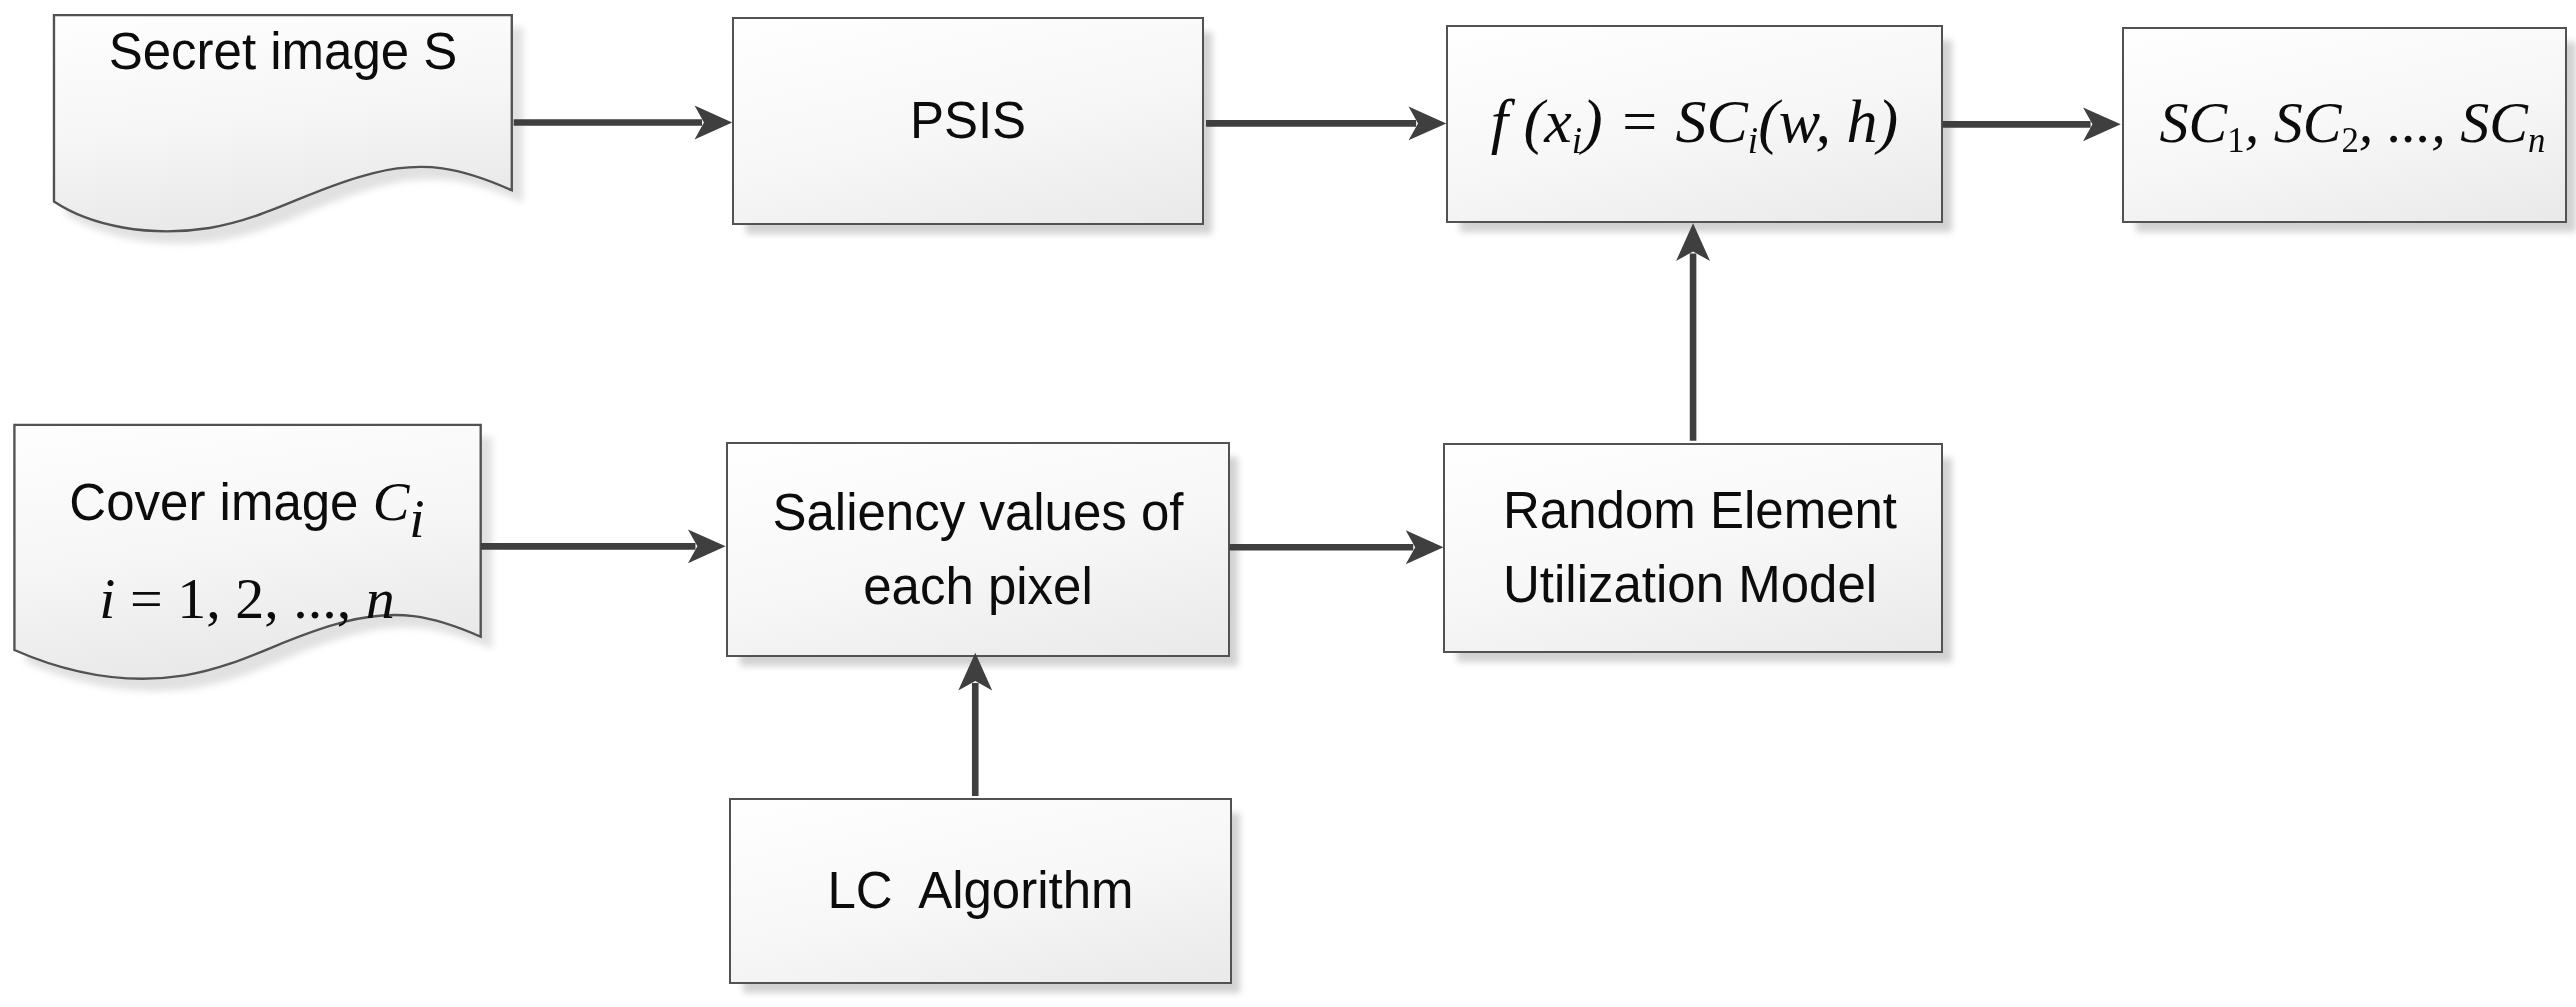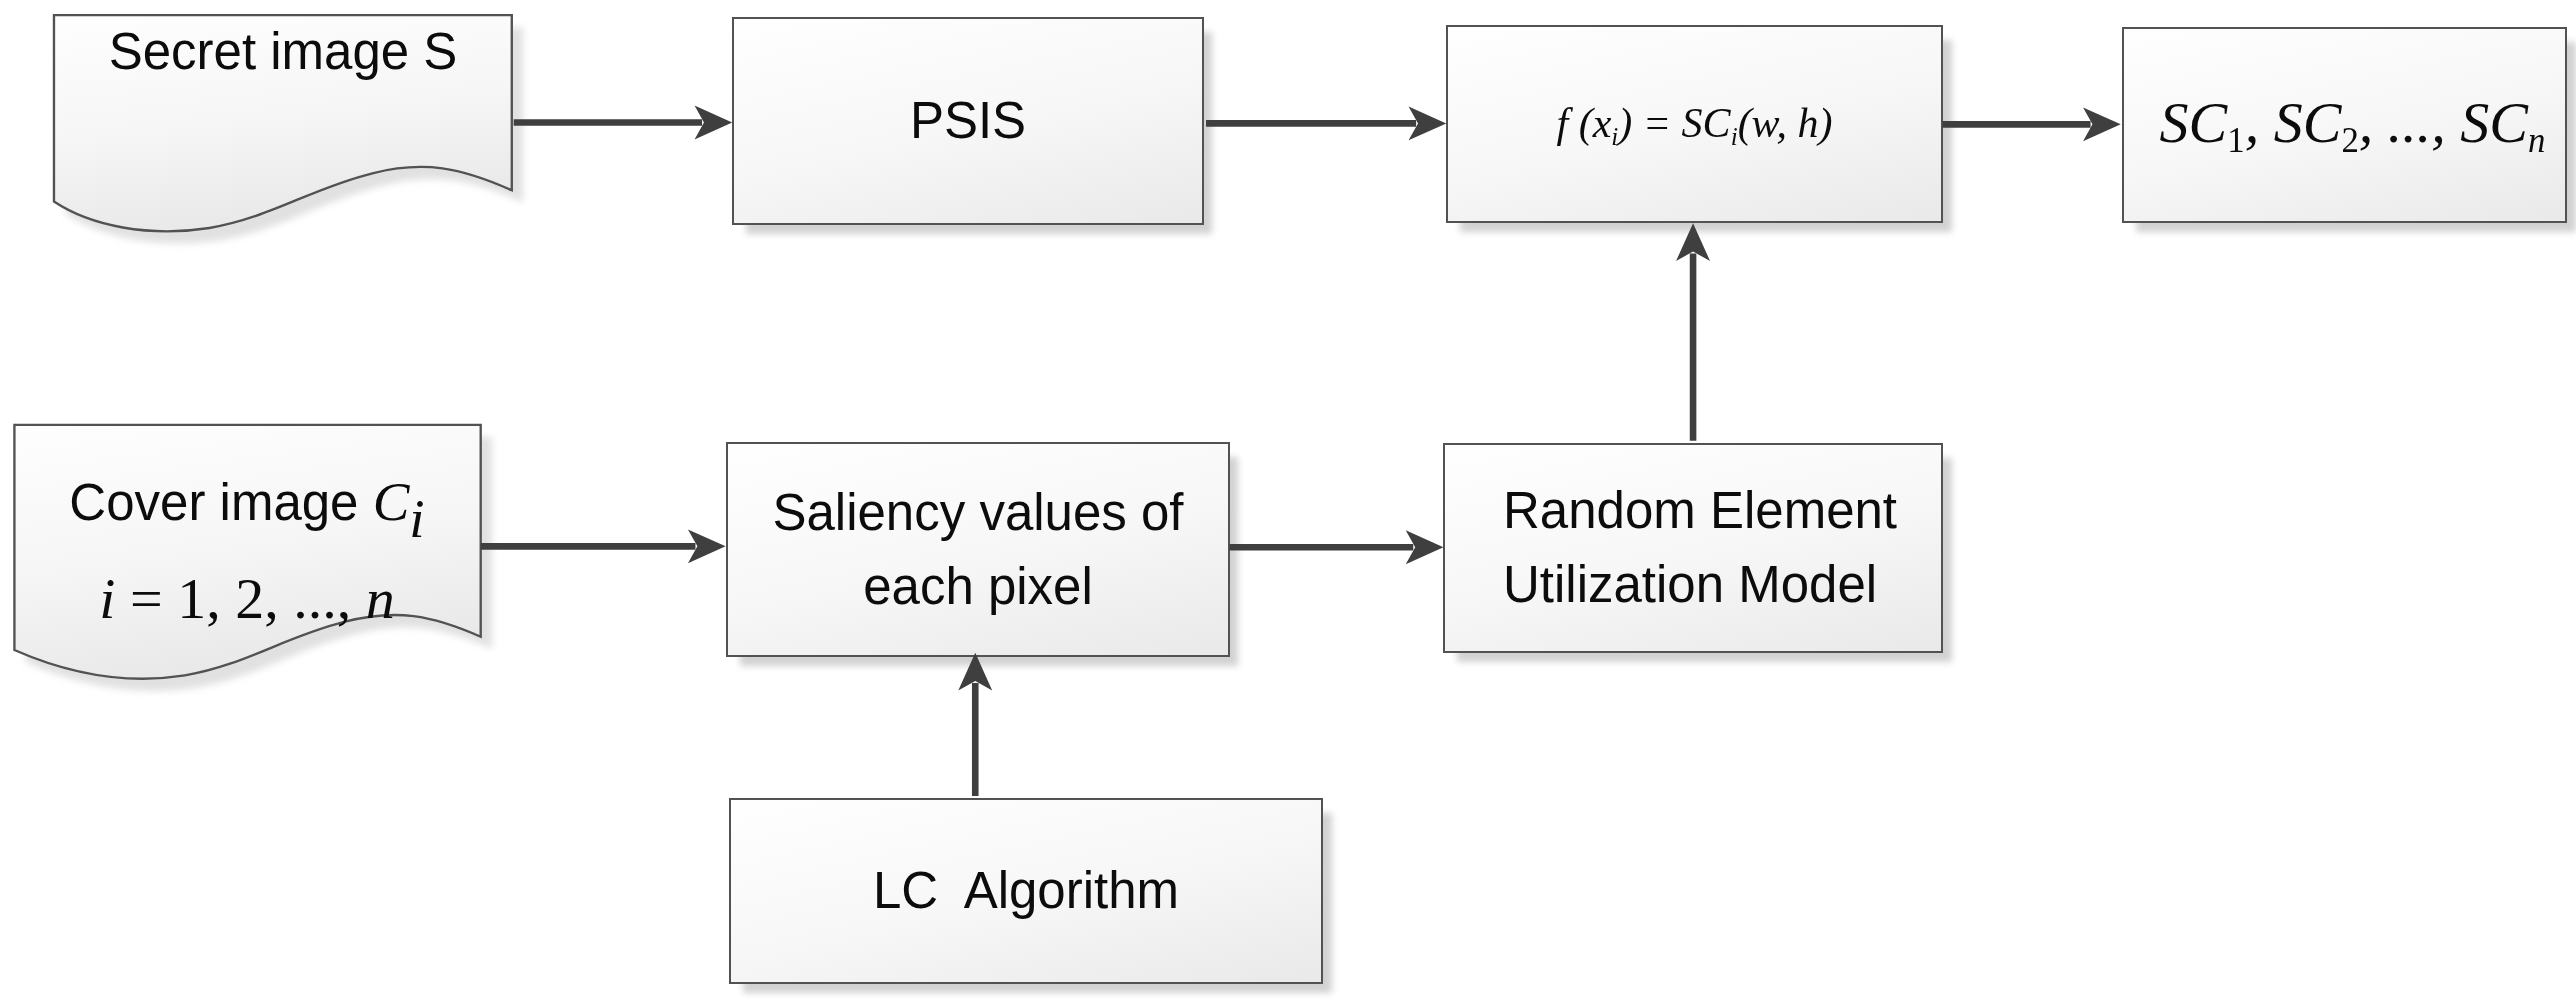--- a/index.html
+++ b/index.html
@@ -7,21 +7,21 @@
          font-family:"Liberation Sans",sans-serif;color:#0c0c0c;overflow:hidden;}
   .rect{position:absolute;box-sizing:border-box;border:2.8px solid #525252;
         background:linear-gradient(168deg,#fefefe 4%,#f7f7f7 52%,#e9e9e9 100%);
         box-shadow:11.3px 12.2px 6.6px -2.8px rgba(0,0,0,0.18);
         display:flex;align-items:center;justify-content:center;text-align:center;}
   .label{font-size:51px;line-height:1.45;white-space:pre;}
   .left-align{justify-content:flex-start;text-align:left;padding-left:58px;}
   .math{font-family:"Liberation Serif",serif;font-style:italic;}
   .up{font-style:normal;}
   .msub{font-size:0.60em;vertical-align:-0.30em;}
-  .formula{font-size:42px;}
+  .formula{font-size:62px;}
   .shares{font-size:58px;}
   .doc-text{position:absolute;display:flex;flex-direction:column;
             align-items:center;justify-content:flex-start;}
   .cover-l1{font-size:51px;white-space:pre;}
   .cover-var{font-size:55px;}
   .cover-l2{font-size:58px;margin-top:15px;}
   svg{position:absolute;left:0;top:0;pointer-events:none;}
   .edge{stroke:#3f3f3f;stroke-width:7;}
   .head{fill:#3f3f3f;stroke:none;}
 </style>
@@ -43,21 +43,21 @@
   </div>
 
   <div class="rect" style="left:726px;top:442px;width:504px;height:215px;">
     <span class="label"><span>Saliency values of</span><br><span>each pixel</span></span>
   </div>
 
   <div class="rect left-align" style="left:1443px;top:443px;width:500px;height:210px;">
     <span class="label"><span>Random Element</span><br><span>Utilization Model</span></span>
   </div>
 
-  <div class="rect" style="left:729px;top:798px;width:594px;height:186px;">
+  <div class="rect" style="left:729px;top:798px;width:503px;height:186px;">
     <span class="label">LC  Algorithm</span>
   </div>
 
   <svg width="2576" height="1007" viewBox="0 0 2734 1069">
     <defs>
       <linearGradient id="docGrad" x1="0" y1="0" x2="0.25" y2="1">
         <stop offset="0" stop-color="#fefefe"></stop>
         <stop offset="0.55" stop-color="#f6f6f6"></stop>
         <stop offset="1" stop-color="#e9e9e9"></stop>
       </linearGradient>

